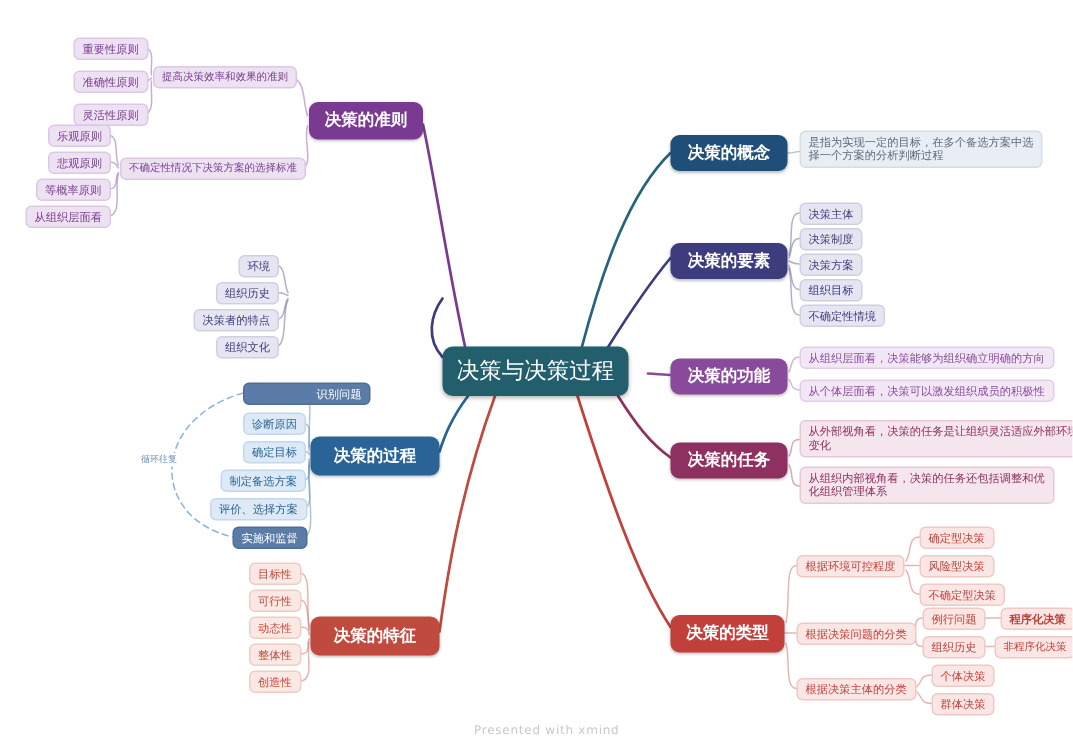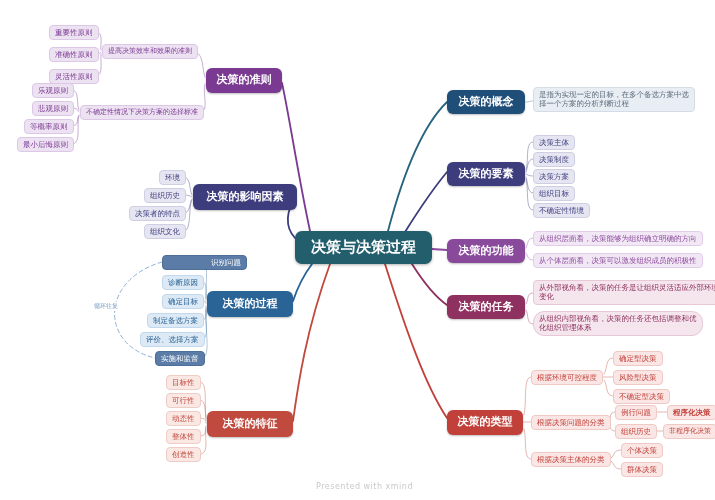--- a/index.html
+++ b/index.html
@@ -11,22 +11,22 @@
   .wire{stroke-width:1px;opacity:.55;}
   .m-a{stroke:#7a3a92}.m-b{stroke:#3d3d7d}.m-c{stroke:#2a6496}.m-d{stroke:#c14a3e}
   .m-e{stroke:#25637e}.m-f{stroke:#3d3d7d}.m-g{stroke:#8a4a9c}.m-h{stroke:#8e3060}.m-i{stroke:#c1413a}
   .k-a{stroke:#9a6cae}.k-b{stroke:#70709e}.k-c{stroke:#6d93b8}.k-d{stroke:#cf7a6f}
   .k-e{stroke:#7a93a8}.k-f{stroke:#70709e}.k-g{stroke:#ab7cba}.k-h{stroke:#ad6489}.k-i{stroke:#d07a72}
   .cycle{stroke:#8fb3d9;stroke-width:1px;stroke-dasharray:4 3;fill:none;}
   *{box-sizing:border-box;}
   .branch{position:absolute;color:#fff;font-weight:bold;font-size:11px;border-radius:6px;
           display:flex;align-items:center;justify-content:center;line-height:1.1;
           box-shadow:0 1px 2px rgba(0,0,0,.25);}
-  .center-node{position:absolute;left:295px;top:231px;width:137px;height:33px;background:#235e6d;
-          color:#fff;font-size:15px;font-weight:bold;border-radius:7px;display:flex;
+  .center-node{position:absolute;left:295px;top:231px;width:124px;height:33px;background:#235e6d;
+          color:#fff;font-size:15px;font-weight:normal;border-radius:7px;display:flex;
           align-items:center;justify-content:center;box-shadow:0 1px 3px rgba(0,0,0,.3);}
   .leaf{position:absolute;font-size:7.5px;padding:2px 5px;border-radius:4px;white-space:nowrap;
         line-height:1.25;}
   .leaf.wrap{white-space:normal;}
   .b-a{background:#7a3a92}.b-b{background:#3d3d7d}.b-c{background:#2a6496}.b-d{background:#c14a3e}
   .b-e{background:#1f4e79}.b-f{background:#3d3d7d}.b-g{background:#8a4a9c}.b-h{background:#8e3060}.b-i{background:#c1413a}
   .l-a{background:#ede2f2;color:#7a3a92;border:1px solid #dcc8e6}
   .l-b{background:#e6e6f2;color:#3d3d7d;border:1px solid #cfcfe4}
   .l-c{background:#ddeaf6;color:#2a6496;border:1px solid #c2d8ec}
   .l-c.hl{background:#5a7ca6;color:#ffffff;border:1px solid #4d6e97}
@@ -118,23 +118,22 @@
 
   <div class="branch b-a" style="left:206px;top:68px;width:76px;height:25px;">决策的准则</div>
   <div class="leaf l-a tiny" style="left:102px;top:44px;">提高决策效率和效果的准则</div>
   <div class="leaf l-a" style="left:49px;top:25px;">重要性原则</div>
   <div class="leaf l-a" style="left:49px;top:47px;">准确性原则</div>
   <div class="leaf l-a" style="left:49px;top:69px;">灵活性原则</div>
   <div class="leaf l-a tiny" style="left:80px;top:105px;">不确定性情况下决策方案的选择标准</div>
   <div class="leaf l-a" style="left:32px;top:83px;">乐观原则</div>
   <div class="leaf l-a" style="left:32px;top:101px;">悲观原则</div>
   <div class="leaf l-a" style="left:24px;top:119px;">等概率原则</div>
-  <div class="leaf l-a" style="left:17px;top:137px;">最小后悔原则</div>
+  <div class="leaf l-a" style="left:17px;top:137px;">从组织层面看</div>
 
-  <div class="branch b-b" style="left:193px;top:184px;width:104px;height:26px;">决策的影响因素</div>
   <div class="leaf l-b" style="left:159px;top:170px;">环境</div>
   <div class="leaf l-b" style="left:144px;top:188px;">组织历史</div>
   <div class="leaf l-b" style="left:129px;top:206px;">决策者的特点</div>
   <div class="leaf l-b" style="left:144px;top:224px;">组织文化</div>
 
   <div class="branch b-c" style="left:207px;top:291px;width:86px;height:26px;">决策的过程</div>
   <div class="leaf l-c hl" style="left:162px;top:255px;padding-left:48px;">识别问题</div>
   <div class="leaf l-c" style="left:162px;top:275px;">诊断原因</div>
   <div class="leaf l-c" style="left:162px;top:294px;">确定目标</div>
   <div class="leaf l-c" style="left:147px;top:313px;">制定备选方案</div>
@@ -158,21 +157,21 @@
   <div class="leaf l-f" style="left:533px;top:169px;">决策方案</div>
   <div class="leaf l-f" style="left:533px;top:186px;">组织目标</div>
   <div class="leaf l-f" style="left:533px;top:203px;">不确定性情境</div>
 
   <div class="branch b-g" style="left:447px;top:239px;width:78px;height:24px;">决策的功能</div>
   <div class="leaf l-g" style="left:533px;top:253px;">从个体层面看，决策可以激发组织成员的积极性</div>
   <div class="leaf l-g" style="left:533px;top:231px;">从组织层面看，决策能够为组织确立明确的方向</div>
 
   <div class="branch b-h" style="left:447px;top:295px;width:78px;height:24px;">决策的任务</div>
   <div class="leaf l-h wrap" style="left:533px;top:280px;width:200px;">从外部视角看，决策的任务是让组织灵活适应外部环境的变化</div>
-  <div class="leaf l-h wrap" style="left:533px;top:311px;width:170px;border-radius:11px;">从组织内部视角看，决策的任务还包括调整和优化组织管理体系</div>
+  <div class="leaf l-h wrap" style="left:533px;top:311px;width:170px;">从组织内部视角看，决策的任务还包括调整和优化组织管理体系</div>
 
   <div class="branch b-i" style="left:447px;top:410px;width:76px;height:25px;">决策的类型</div>
   <div class="leaf l-i" style="left:531px;top:370px;">根据环境可控程度</div>
   <div class="leaf l-i" style="left:613px;top:351px;">确定型决策</div>
   <div class="leaf l-i" style="left:613px;top:370px;">风险型决策</div>
   <div class="leaf l-i" style="left:613px;top:389px;">不确定型决策</div>
   <div class="leaf l-i" style="left:531px;top:415px;">根据决策问题的分类</div>
   <div class="leaf l-i" style="left:615px;top:405px;">例行问题</div>
   <div class="leaf l-i" style="left:667px;top:405px;font-weight:bold;">程序化决策</div>
   <div class="leaf l-i" style="left:615px;top:424px;">组织历史</div>

